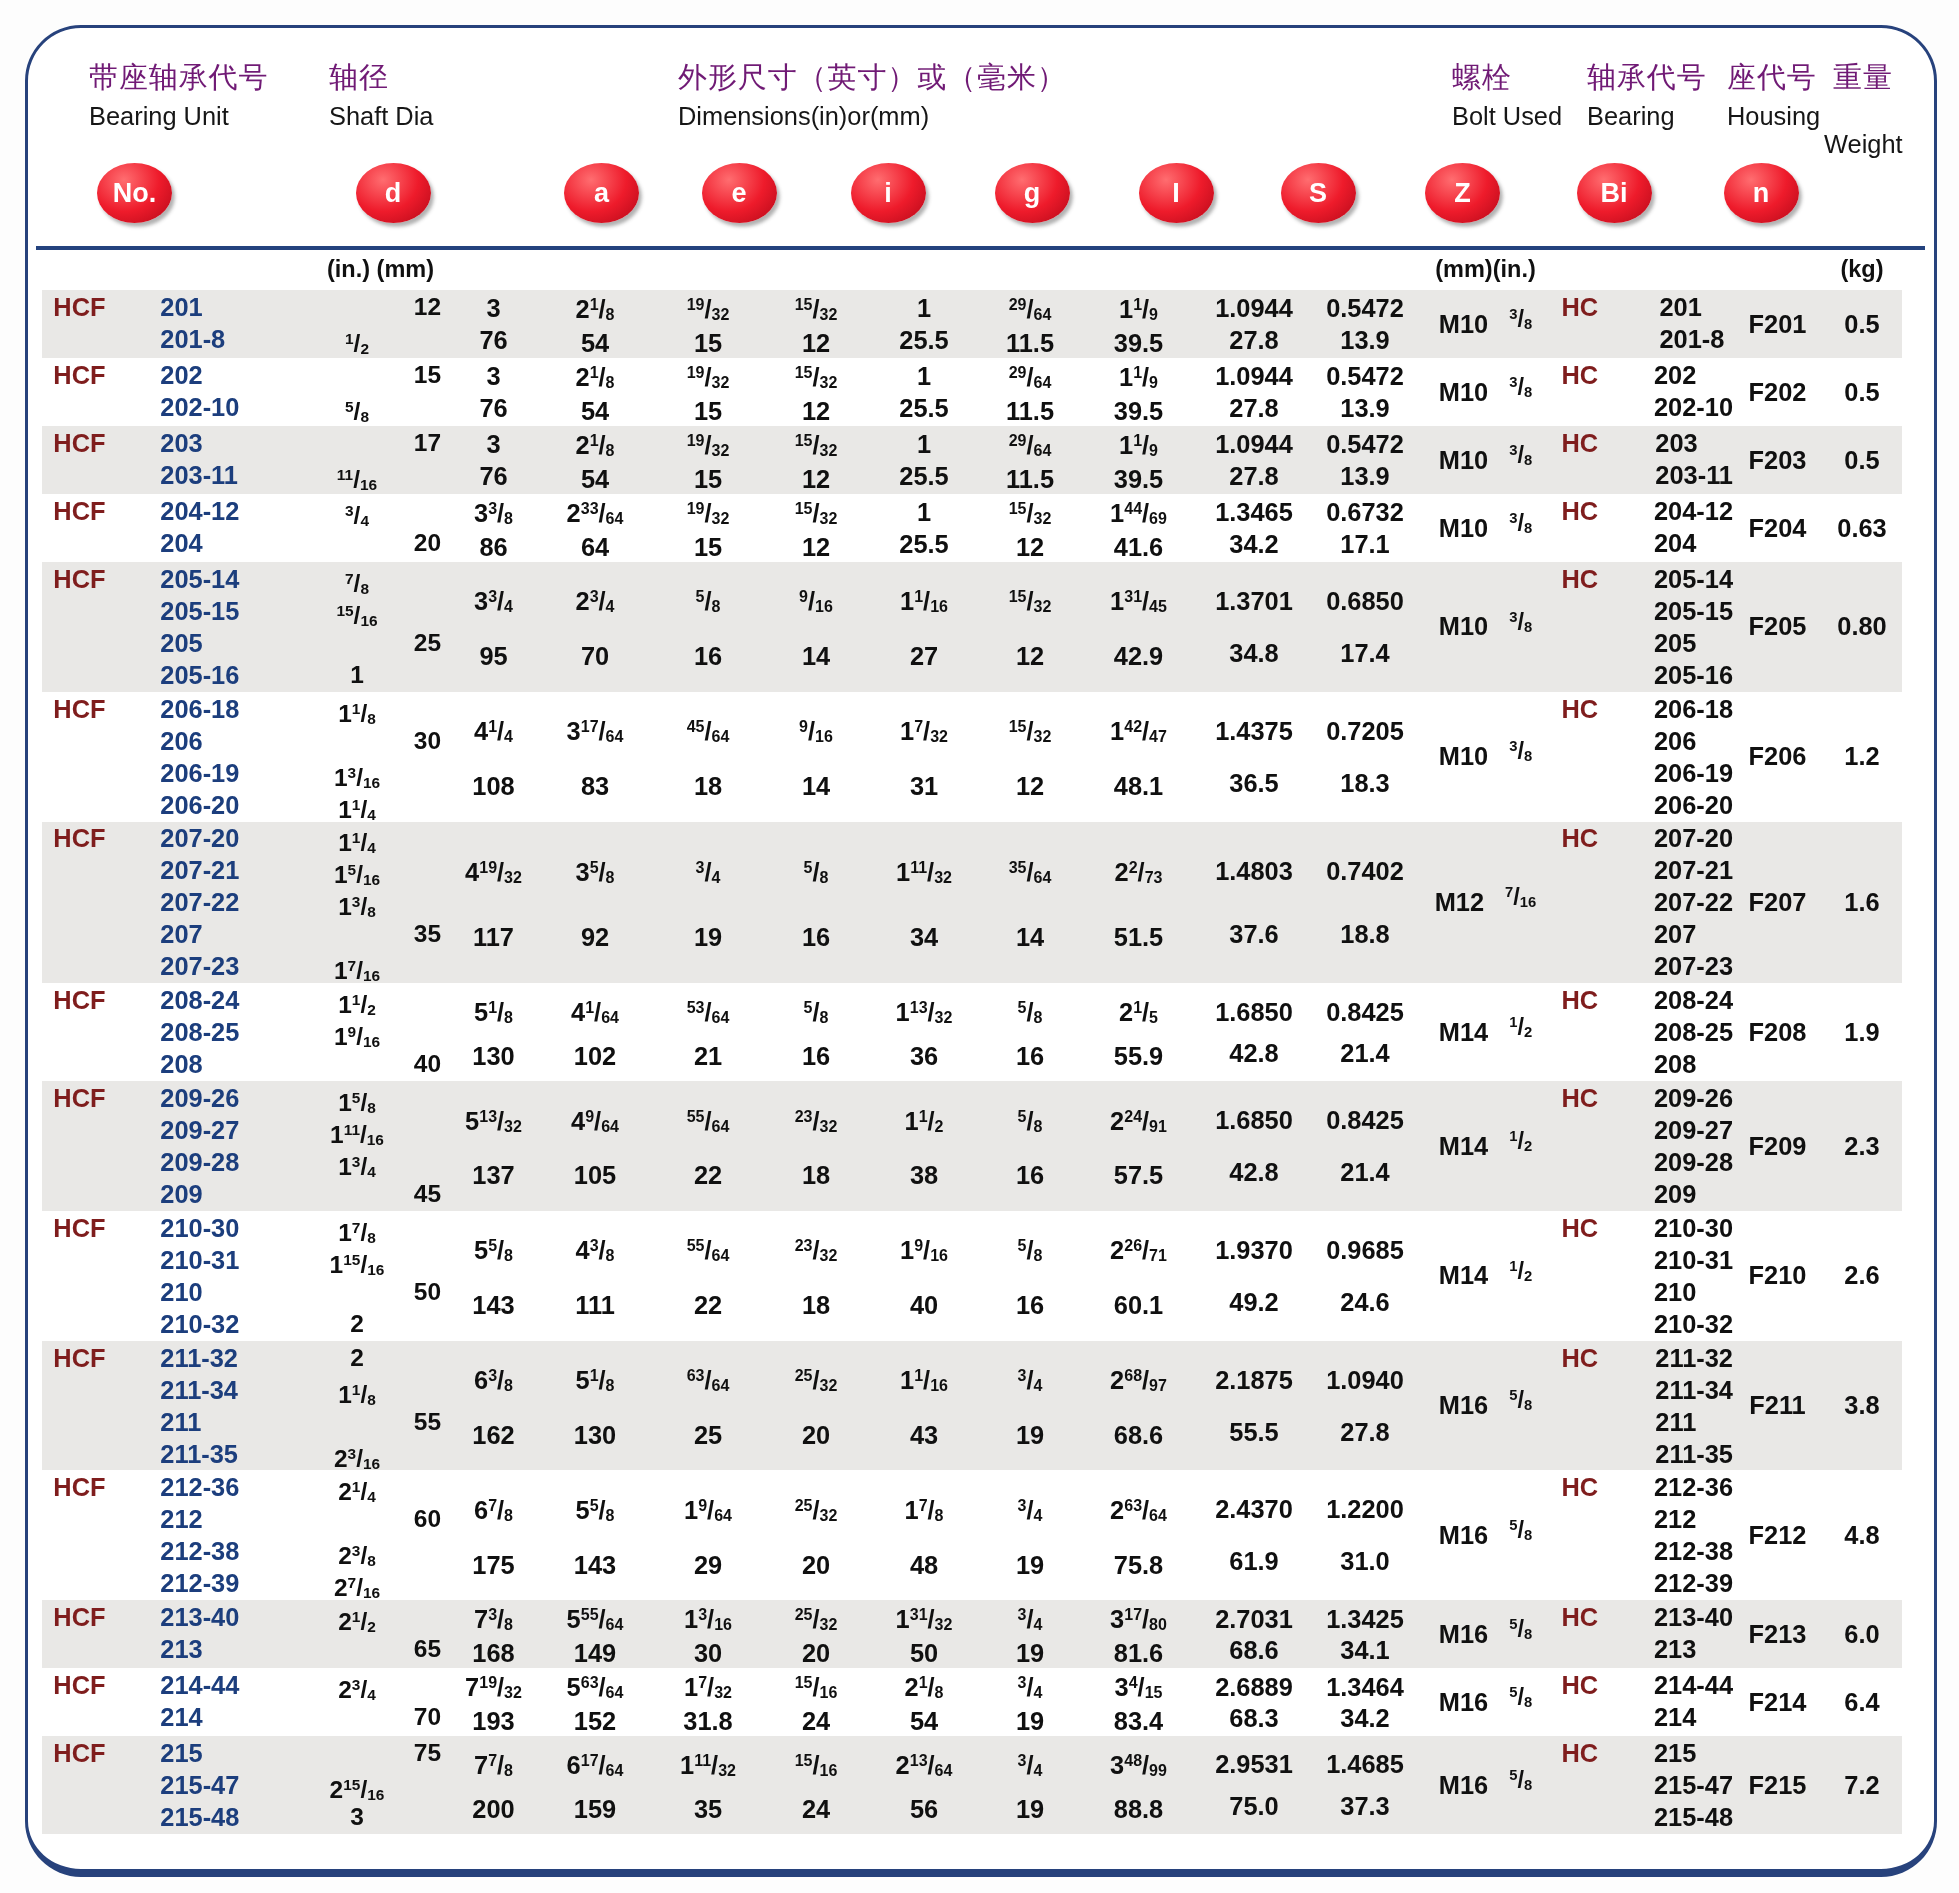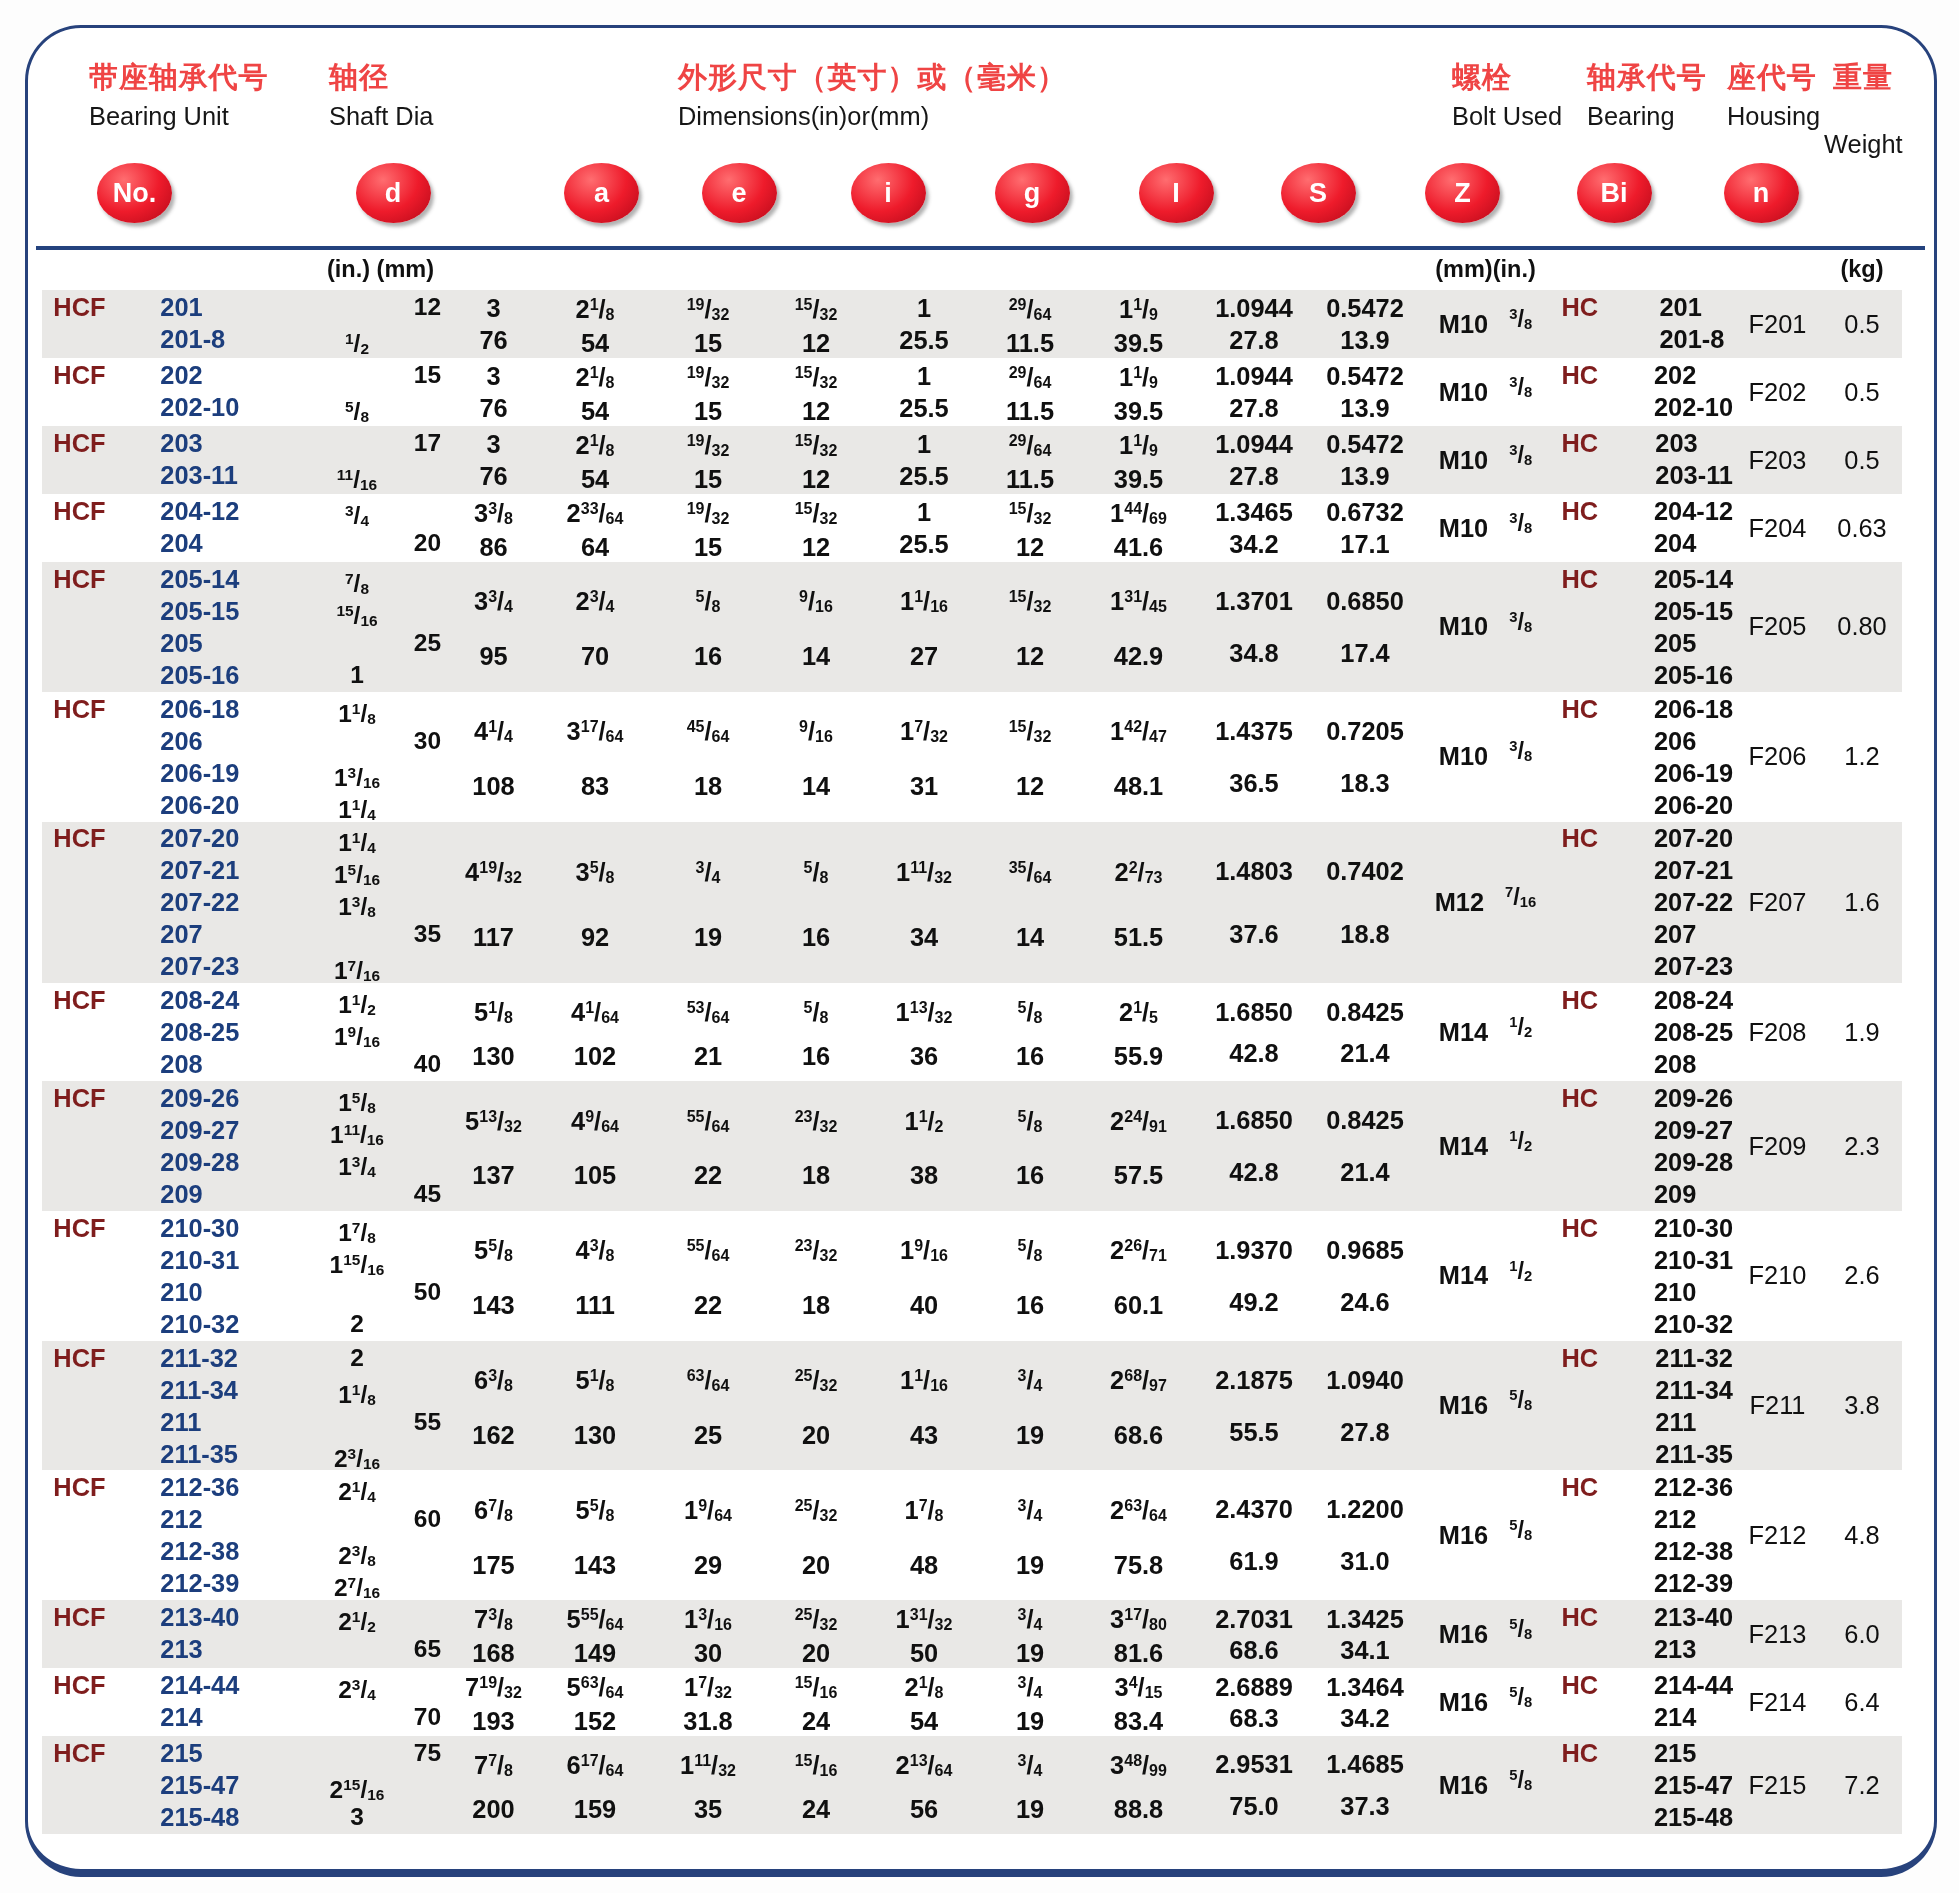--- a/index.html
+++ b/index.html
@@ -7,21 +7,21 @@
     position:relative;width:1960px;height:1894px;background:#fdfdfd;overflow:hidden;
     font-family:"Liberation Sans","DejaVu Sans",sans-serif;color:#101010;
     --cols:268px 94px 47px 85px 118px 108px 108px 108px 104px 113px 118px 104px 137px 179px 89px 80px;
   }
   .frame{
     position:absolute;left:24.5px;top:24.5px;right:22.6px;bottom:17px;
     border:3.8px solid #27427c;border-bottom-width:8.5px;border-radius:56px;background:#ffffff;
   }
   
   .hdr{position:absolute;left:42px;top:58px;width:1874px;height:104px;}
-  .zh{position:absolute;top:0;font-size:29px;letter-spacing:0.9px;color:#ef4444;white-space:nowrap;font-weight:bold;}
+  .zh{position:absolute;top:0;font-size:29px;letter-spacing:0.9px;color:#701a75;white-space:nowrap;}
   .en{position:absolute;top:44px;font-size:25.4px;color:#161616;white-space:nowrap;}
   .x-unit{left:47px;} .x-shaft{left:287px;} .x-dims{left:636px;}
   .x-bolt{left:1410px;} .x-brg{left:1545px;} .x-hsg{left:1685px;} .x-wt{left:1791px;}
   .x-wt-en{left:1782px;margin-top:28px;}
   
   .badges{position:absolute;left:42px;top:158px;width:1860px;height:70px;display:grid;grid-template-columns:var(--cols);align-items:center;gap:36px;}
   .bcell{display:flex;justify-content:center;}
   .bcell.first{justify-content:flex-start;padding-left:55px;}
   .badge{
     width:75px;height:60px;border-radius:50%;display:flex;align-items:center;justify-content:center;
@@ -48,21 +48,21 @@
   .model{color:#1c3e7d;font-weight:bold;font-size:25.4px;}
   .cdin,.cdmm{text-align:center;font-weight:bold;font-size:24.5px;}
   .cdim{display:flex;flex-direction:column;justify-content:space-evenly;text-align:center;font-weight:bold;font-size:25.4px;}
   .vin,.vmm{line-height:28px;white-space:nowrap;}
   .cbolt{display:flex;align-items:center;justify-content:center;gap:21px;font-weight:bold;font-size:25.4px;}
   .bf{font-size:23.5px;position:relative;top:-4.7px;}
   .cbrg{display:flex;gap:28px;}
   .pfx2{width:55px;padding-left:7.5px;}
   .cbrg .stack{padding-left:15px;}
   .bmodel{color:#101010;font-weight:bold;font-size:25.4px;}
-  .chsg,.cwt{display:flex;align-items:center;justify-content:center;font-weight:normal;font-size:25.4px;}
+  .chsg,.cwt{display:flex;align-items:center;justify-content:center;font-weight:bold;font-size:25.4px;}
   sup{font-size:0.63em;vertical-align:0.52em;}
   sub{font-size:0.63em;vertical-align:-0.12em;}
 </style>
 </head>
 <body>
 
 <div class="page">
   <div class="frame"></div>
 
   <div class="hdr">

